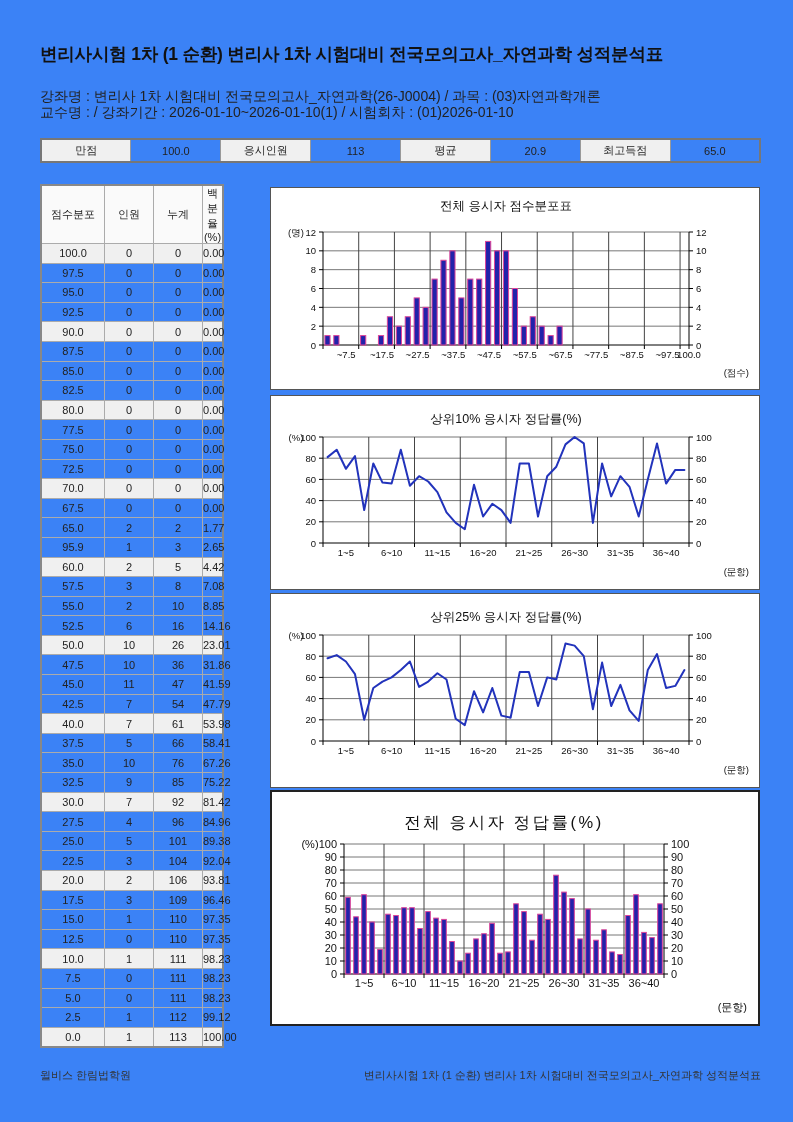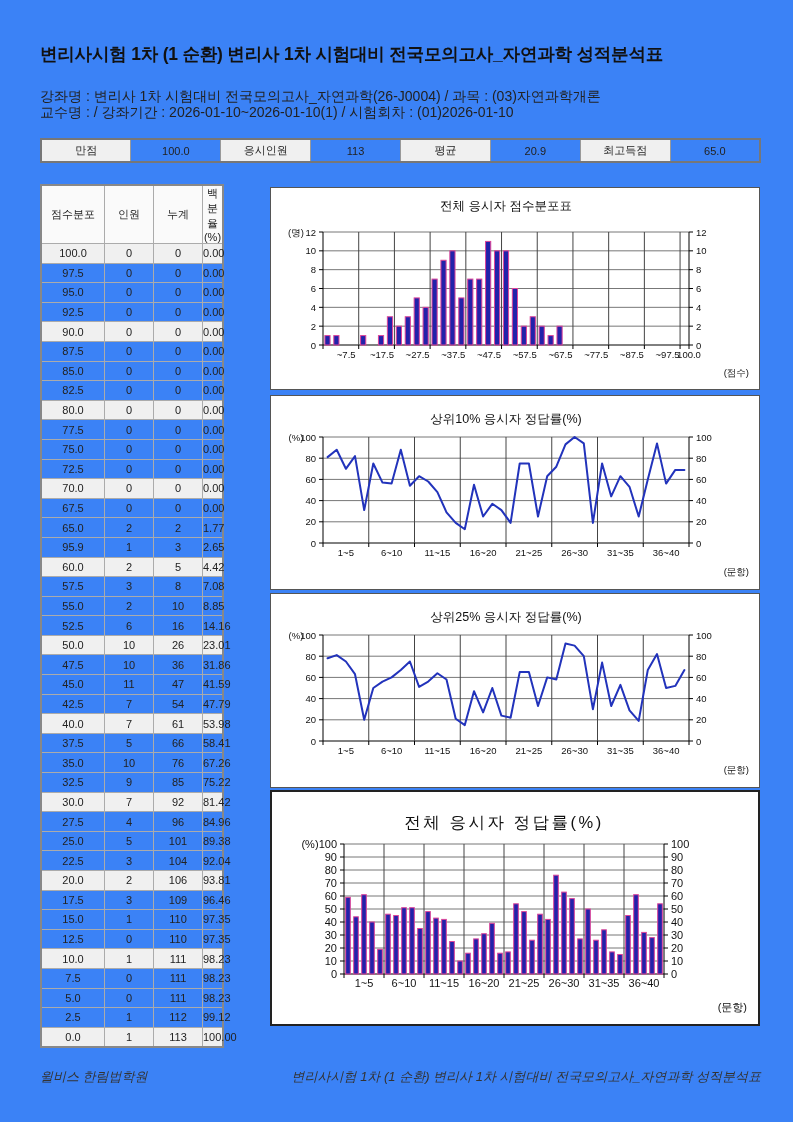--- a/index.html
+++ b/index.html
@@ -17,21 +17,21 @@
   table.score th,table.score td{border:1px solid #ababab;height:18.6px;padding:0;text-align:center;
                 font-weight:normal;color:#222;}
   table.score thead th{background:#fafafa;}
   table.score tr.shade td{background:#f0f0f0;}
   .charts{position:absolute;top:187px;left:270px;width:490px;}
   .chart-box{border:1px solid #555;background:#fff;margin-bottom:5px;}
   .chart-box.last{border:2px solid #222;margin-bottom:0;}
   .chart-box svg{display:block;}
   svg text{font-family:"Liberation Sans","DejaVu Sans",sans-serif;}
   .footer{position:absolute;top:1068px;left:40px;width:721px;display:flex;
-          justify-content:space-between;font-size:13px;color:#333;font-style:italic;}
+          justify-content:space-between;font-size:11px;color:#333;}
 </style>
 </head>
 <body>
 
 <div class="page">
 
   <h1 class="title">변리사시험 1차 (1 순환) 변리사 1차 시험대비 전국모의고사_자연과학 성적분석표</h1>
 
   <div class="meta">
     <div>강좌명 : 변리사 1차 시험대비 전국모의고사_자연과학(26-J0004)  / 과목 : (03)자연과학개론</div>

